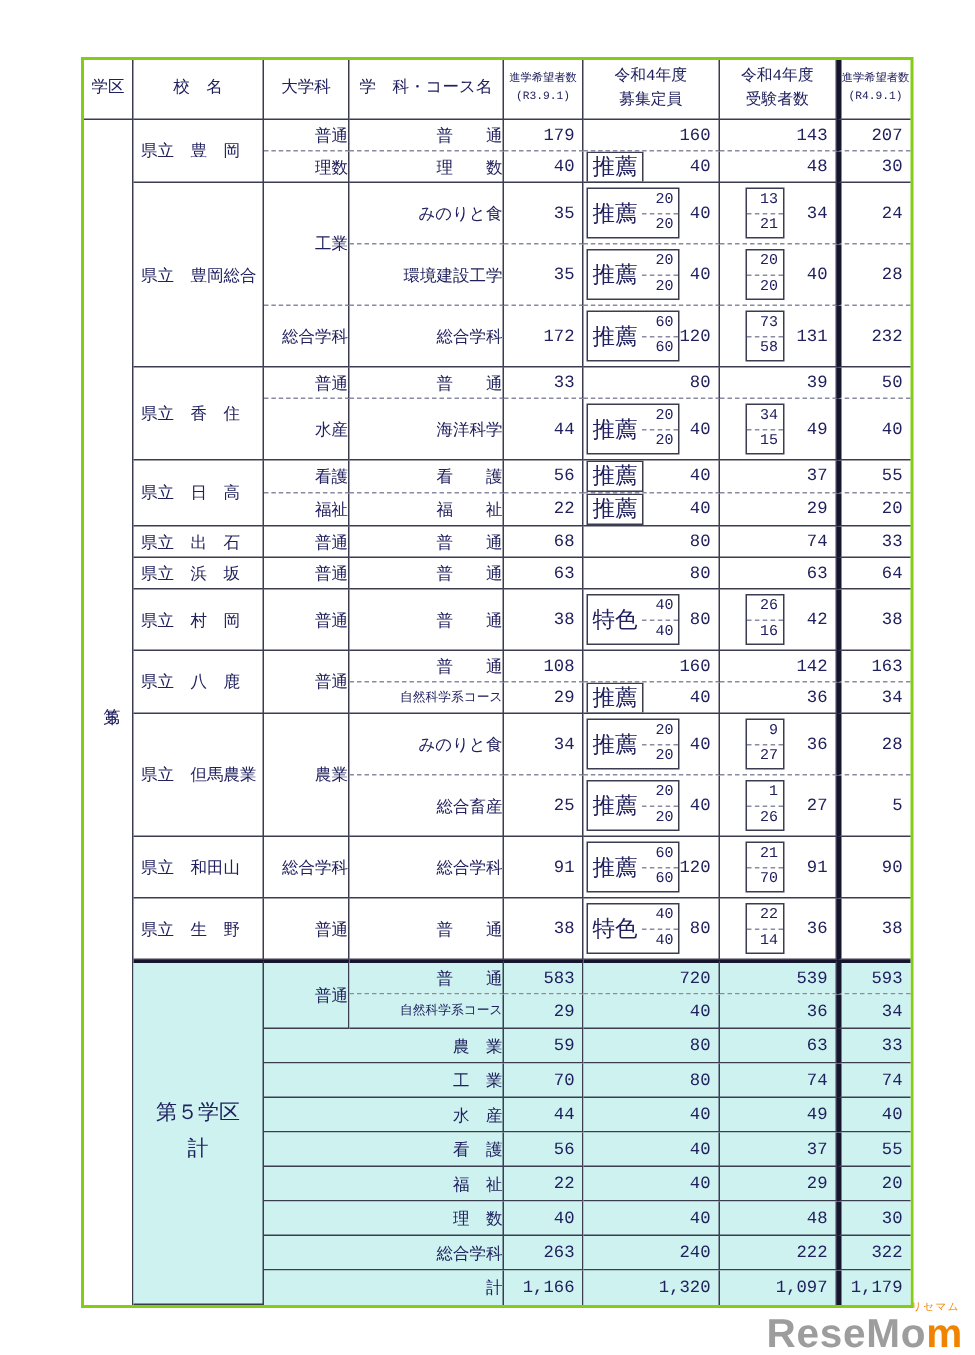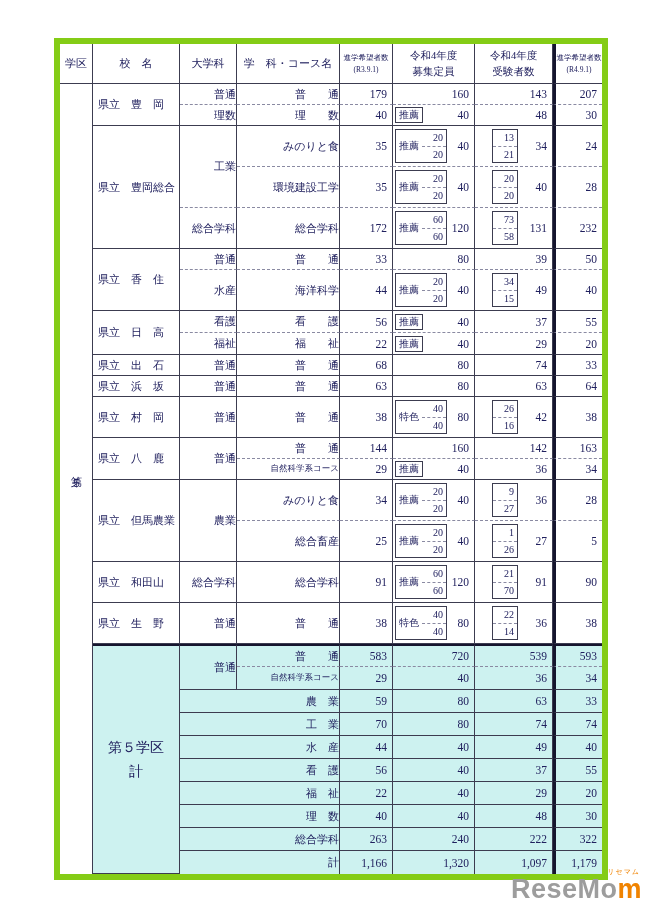--- a/index.html
+++ b/index.html
@@ -6,21 +6,22 @@
   html,body{margin:0;padding:0;}
   body{
     width:650px;height:903px;position:relative;background:#ffffff;
     color:#20205e;
     font-family:"Liberation Serif","DejaVu Serif",serif;
     overflow:hidden;
   }
   #table-wrap{position:absolute;left:54px;top:38px;}
   table{
     border-collapse:separate;border-spacing:0;table-layout:fixed;
-    border:6px solid #84cc16;
+    border:2px solid #84cc16;
+    font-family:Liberation Mono, monospace;
   }
   th,td{
     padding:0;vertical-align:middle;overflow:hidden;
     border-right:1px solid #3c3c50;border-bottom:1px solid #3c3c50;
   }
   th:last-child{border-right:none;}
   td.lastcol{border-right:none;}
   thead th{font-weight:normal;font-size:11px;text-align:center;line-height:1.25;}
   .small-head{font-size:7.5px;line-height:1.5;}
   .head-two{font-size:10.5px;line-height:1.45;}
@@ -29,21 +30,21 @@
   td.num{text-align:right;padding-right:5px;font-size:11.5px;white-space:nowrap;}
   td.school{font-size:11px;padding-left:5px;white-space:nowrap;}
   td.district{text-align:center;border-bottom:none;background:#fff;}
   td.district span{writing-mode:vertical-rl;font-size:11.5px;letter-spacing:4px;}
   .dash-b{border-bottom:1px dashed #8a8aa2 !important;}
   .thick-left{border-left:3px solid #15152e;}
   .boxcell{padding:0;}
   .flexcell{display:flex;align-items:center;padding:1px 5px 1px 2px;}
   .flexcell.exam{justify-content:flex-end;}
   .minibox{display:flex;align-items:stretch;border:1px solid #3c3c50;}
-  .minilabel{display:flex;align-items:center;font-size:10px;padding:0 3px;white-space:nowrap;}
+  .minilabel{display:flex;align-items:center;font-size:15px;padding:0 3px;white-space:nowrap;}
   .minivals{display:flex;flex-direction:column;justify-content:center;}
   .minivals span{display:block;width:24px;text-align:right;font-size:10px;line-height:1.55;padding-right:3px;}
   .minivals span + span{border-top:1px dashed #8a8aa2;}
   .celltotal{font-size:11.5px;white-space:nowrap;}
   .flexcell.cap .celltotal{margin-left:auto;}
   .flexcell.exam .minibox{margin-right:5px;}
   .flexcell.exam .celltotal{min-width:24px;text-align:right;}
   tr.sum td{background:var(--sum-bg,#cdf2f0);}
   tr.sum-first td{border-top:2px solid #15152e;}
   tr.sum-last td{border-bottom:none;}
@@ -372,21 +373,21 @@
               </div>
               <span class="celltotal">42</span>
             </div>
           </td>
           <td class="num thick-left lastcol">38</td>
         </tr>
         <tr style="height: 21px;">
           <td class="school" rowspan="2">県立　八　鹿</td>
           <td class="txt" rowspan="2">普通</td>
           <td class="txt dash-b">普　　通</td>
-          <td class="num dash-b">144</td>
+          <td class="num dash-b">108</td>
           <td class="boxcell dash-b">
             <div class="flexcell cap" style="height: 18px;">
               <span class="celltotal">160</span>
             </div>
           </td>
           <td class="boxcell dash-b">
             <div class="flexcell exam" style="height: 18px;">
               <span class="celltotal">142</span>
             </div>
           </td>

